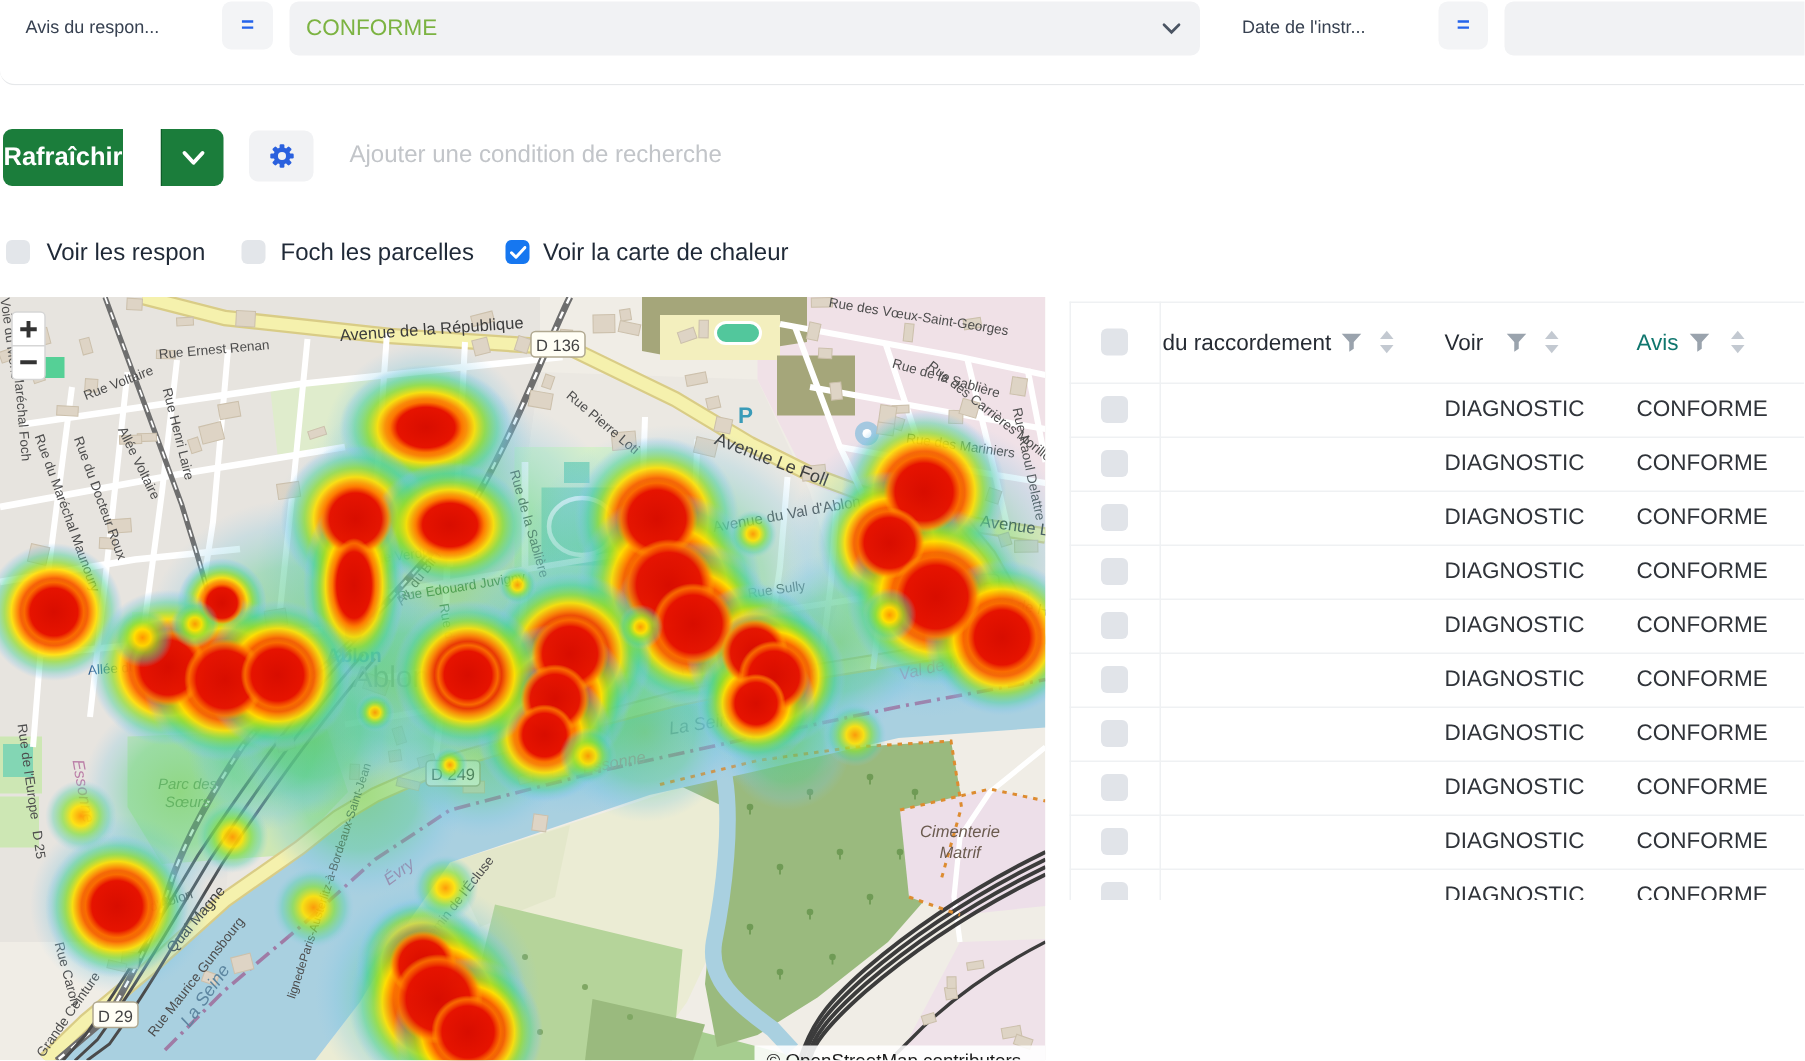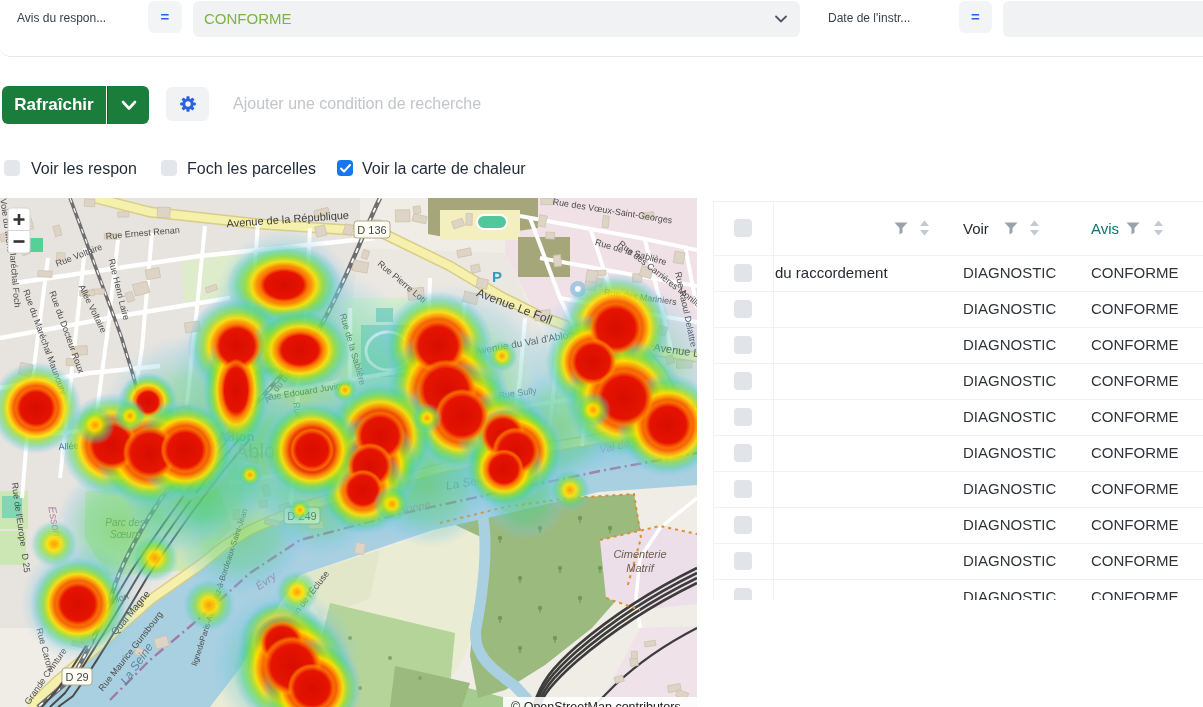--- a/index.html
+++ b/index.html
@@ -20,21 +20,21 @@
   <span style="position:absolute; left:11px; top:9px; font-size:15px; color:#7cb342;">CONFORME</span>
   <svg style="position:absolute; right:12px; top:12px;" width="14" height="12" viewBox="0 0 14 12">
       <path d="M2,3.5 L7,8.5 L12,3.5" fill="none" stroke="#4b5563" stroke-width="1.8" stroke-linecap="round"></path>
     </svg>
 </div>
 <span class="abs flabel" style="left:828px; top:11px;text-align:center;">Date de l'instr...</span>
 <div class="abs eqbtn" style="left:959px; top:1px; width:33px;">=</div>
 <div class="abs field" style="left:1003px; top:1px; width:210px; height:36px;"></div>
 <div class="abs" style="left:0; top:41px; width:1203px; height:16px; border-bottom:1px solid #e6e8ea; border-bottom-left-radius:10px;"></div>
 
-<div class="abs" style="left:2px; top:86px; width:104px; height:38px; background:#1b7d3b; border-radius:6px 0 0 6px; color:#fff; font-weight:bold; font-size:17px; text-align:center; line-height:38px;">Rafraîchir</div>
+<div class="abs" style="left:2px; top:86px; width:80px; height:38px; background:#1b7d3b; border-radius:6px 0 0 6px; color:#fff; font-weight:bold; font-size:17px; text-align:center; line-height:38px;">Rafraîchir</div>
 <div class="abs" style="left:107px; top:86px; width:42px; height:38px; background:#1b7d3b; border-radius:0 6px 6px 0; border-left:1px solid #0f5c29;">
   <svg style="position:absolute; left:13px; top:14px;" width="16" height="11" viewBox="0 0 16 11">
       <path d="M2,2 L8,8.5 L14,2" fill="none" stroke="#fff" stroke-width="2.6" stroke-linecap="round" stroke-linejoin="round"></path>
     </svg>
 </div>
 <div class="abs" style="left:166px; top:87px; width:43px; height:34px; background:#f1f2f4; border-radius:6px;">
   <svg style="position:absolute; left:13px; top:8px;" width="18" height="18" viewBox="-9 -9 18 18">
       <g fill="#2b61de">
         <circle r="5.6"></circle>
         <rect x="-1.6" y="-7.8" width="3.2" height="3.6" rx="0.8" transform="rotate(0 0 0)"></rect>
@@ -470,21 +470,21 @@
 <div class="sep" style="left:6px; top:96px; width:490px; height:1px;"></div>
 <div class="sep" style="left:6px; top:132px; width:490px; height:1px;"></div>
 <div class="sep" style="left:6px; top:168px; width:490px; height:1px;"></div>
 <div class="sep" style="left:6px; top:204px; width:490px; height:1px;"></div>
 <div class="sep" style="left:6px; top:240px; width:490px; height:1px;"></div>
 <div class="sep" style="left:6px; top:276px; width:490px; height:1px;"></div>
 <div class="sep" style="left:6px; top:312px; width:490px; height:1px;"></div>
 <div class="sep" style="left:6px; top:348px; width:490px; height:1px;"></div>
 <div class="sep" style="left:6px; top:384px; width:490px; height:1px;"></div>
 <div class="chk" style="position:absolute; left:27px; top:24px; width:18px; height:18px; background:#e1e4e9;"></div>
-<span class="cell" style="left:68px; top:25px; color:#262b33;margin-top:44px;">du raccordement</span>
+<span class="cell" style="left:68px; top:25px; color:#262b33;">du raccordement</span>
 <svg width="14" height="13" viewBox="0 0 14 13" style="position:absolute; left:187px; top:27px;">
       <path d="M0.5,0.5 h13 l-5,5.5 v4.5 l-3,2 v-6.5 z" fill="#9aa3ad"></path>
     </svg>
 <svg width="11" height="16" viewBox="0 0 11 16" style="position:absolute; left:212px; top:25px;">
       <path d="M5.5,0.5 L10,6 H1 Z" fill="#c3c9d1"></path>
       <path d="M5.5,15.5 L1,10 H10 Z" fill="#c3c9d1"></path>
     </svg>
 <span class="cell" style="left:256px; top:25px; color:#262b33;">Voir</span>
 <svg width="14" height="13" viewBox="0 0 14 13" style="position:absolute; left:297px; top:27px;">
       <path d="M0.5,0.5 h13 l-5,5.5 v4.5 l-3,2 v-6.5 z" fill="#9aa3ad"></path>

